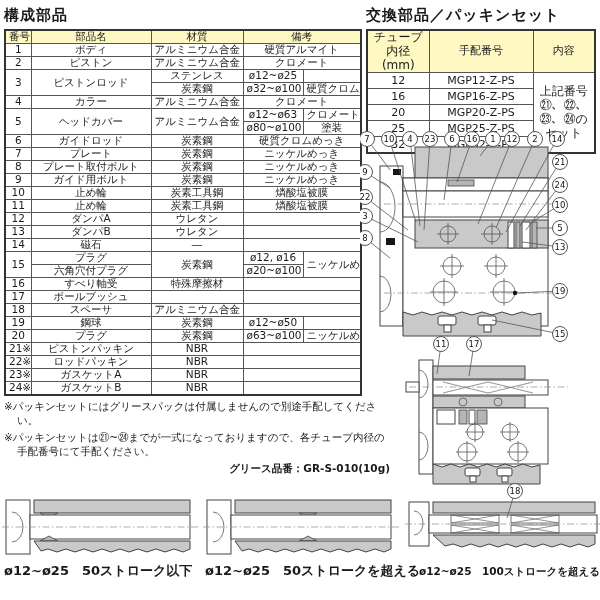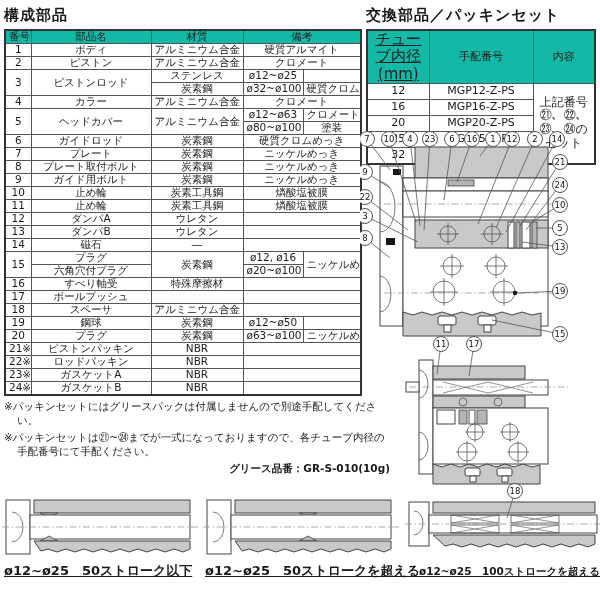--- a/index.html
+++ b/index.html
@@ -10,28 +10,28 @@
   }
   .abs{position:absolute;}
   .section-title{font-size:15px;font-weight:bold;letter-spacing:1px;margin:0 0 4px 0;}
   table{border-collapse:collapse;table-layout:fixed;border:2px solid #333;}
   td,th{border:1px solid #555;padding:0 3px;text-align:center;overflow:hidden;
         white-space:nowrap;font-weight:normal;}
   #parts-table{width:356px;font-size:10.5px;}
   #parts-table td,#parts-table th{height:12px;line-height:1.12;}
   #swap-table{width:228px;font-size:11px;}
   #swap-table td,#swap-table th{height:15px;line-height:1.15;}
-  .hdr{background:#14b8a6;}
+  .hdr{background:#fef9c3;}
   .al{text-align:center;}
   .pre{white-space:pre-line;}
   .naiyo{font-size:12px;line-height:1.3;vertical-align:middle;}
-  .hdr2{line-height:1.1;font-size:15px;text-decoration:underline;}
+  .hdr2{line-height:1.1;font-size:12px;}
   .note{font-size:10.5px;line-height:1.34;margin-top:3px;padding-left:13px;text-indent:-13px;}
   .grease{text-indent:0;font-weight:bold;text-align:right;}
-  .figcap{position:absolute;font-weight:bold;font-size:13px;white-space:nowrap;text-decoration:underline;}
+  .figcap{position:absolute;font-weight:bold;font-size:13px;white-space:nowrap;}
   .figcap.small{font-size:10.5px;}
   
   .ol{fill:#fff;stroke:#444;stroke-width:1;}
   .gr{fill:#c9c9c9;stroke:#444;stroke-width:1;}
   .g2{fill:#b5b5b5;stroke:#444;stroke-width:.8;}
   .dk{fill:#161616;stroke:none;}
   .cl{stroke:#8a8a8a;stroke-width:.7;stroke-dasharray:7 2.5 1.5 2.5;fill:none;}
   .thin{stroke:#555;stroke-width:.8;fill:none;}
   .xln{stroke:#666;stroke-width:.7;}
   .leader{stroke:#555;stroke-width:.8;}

